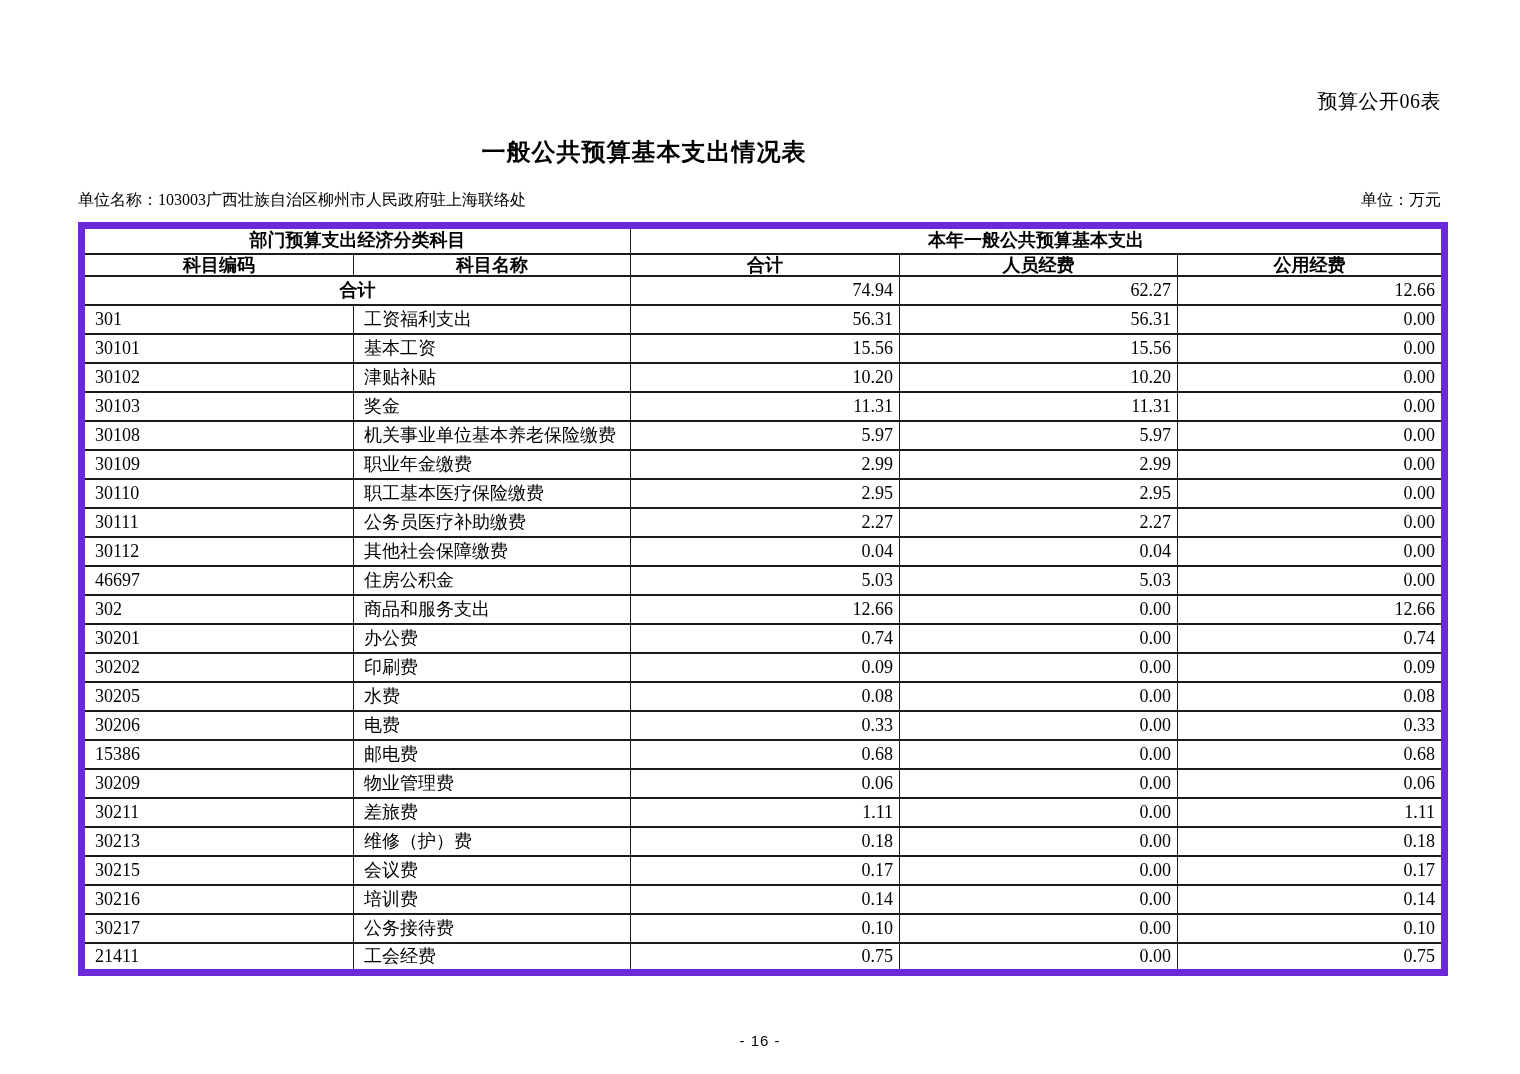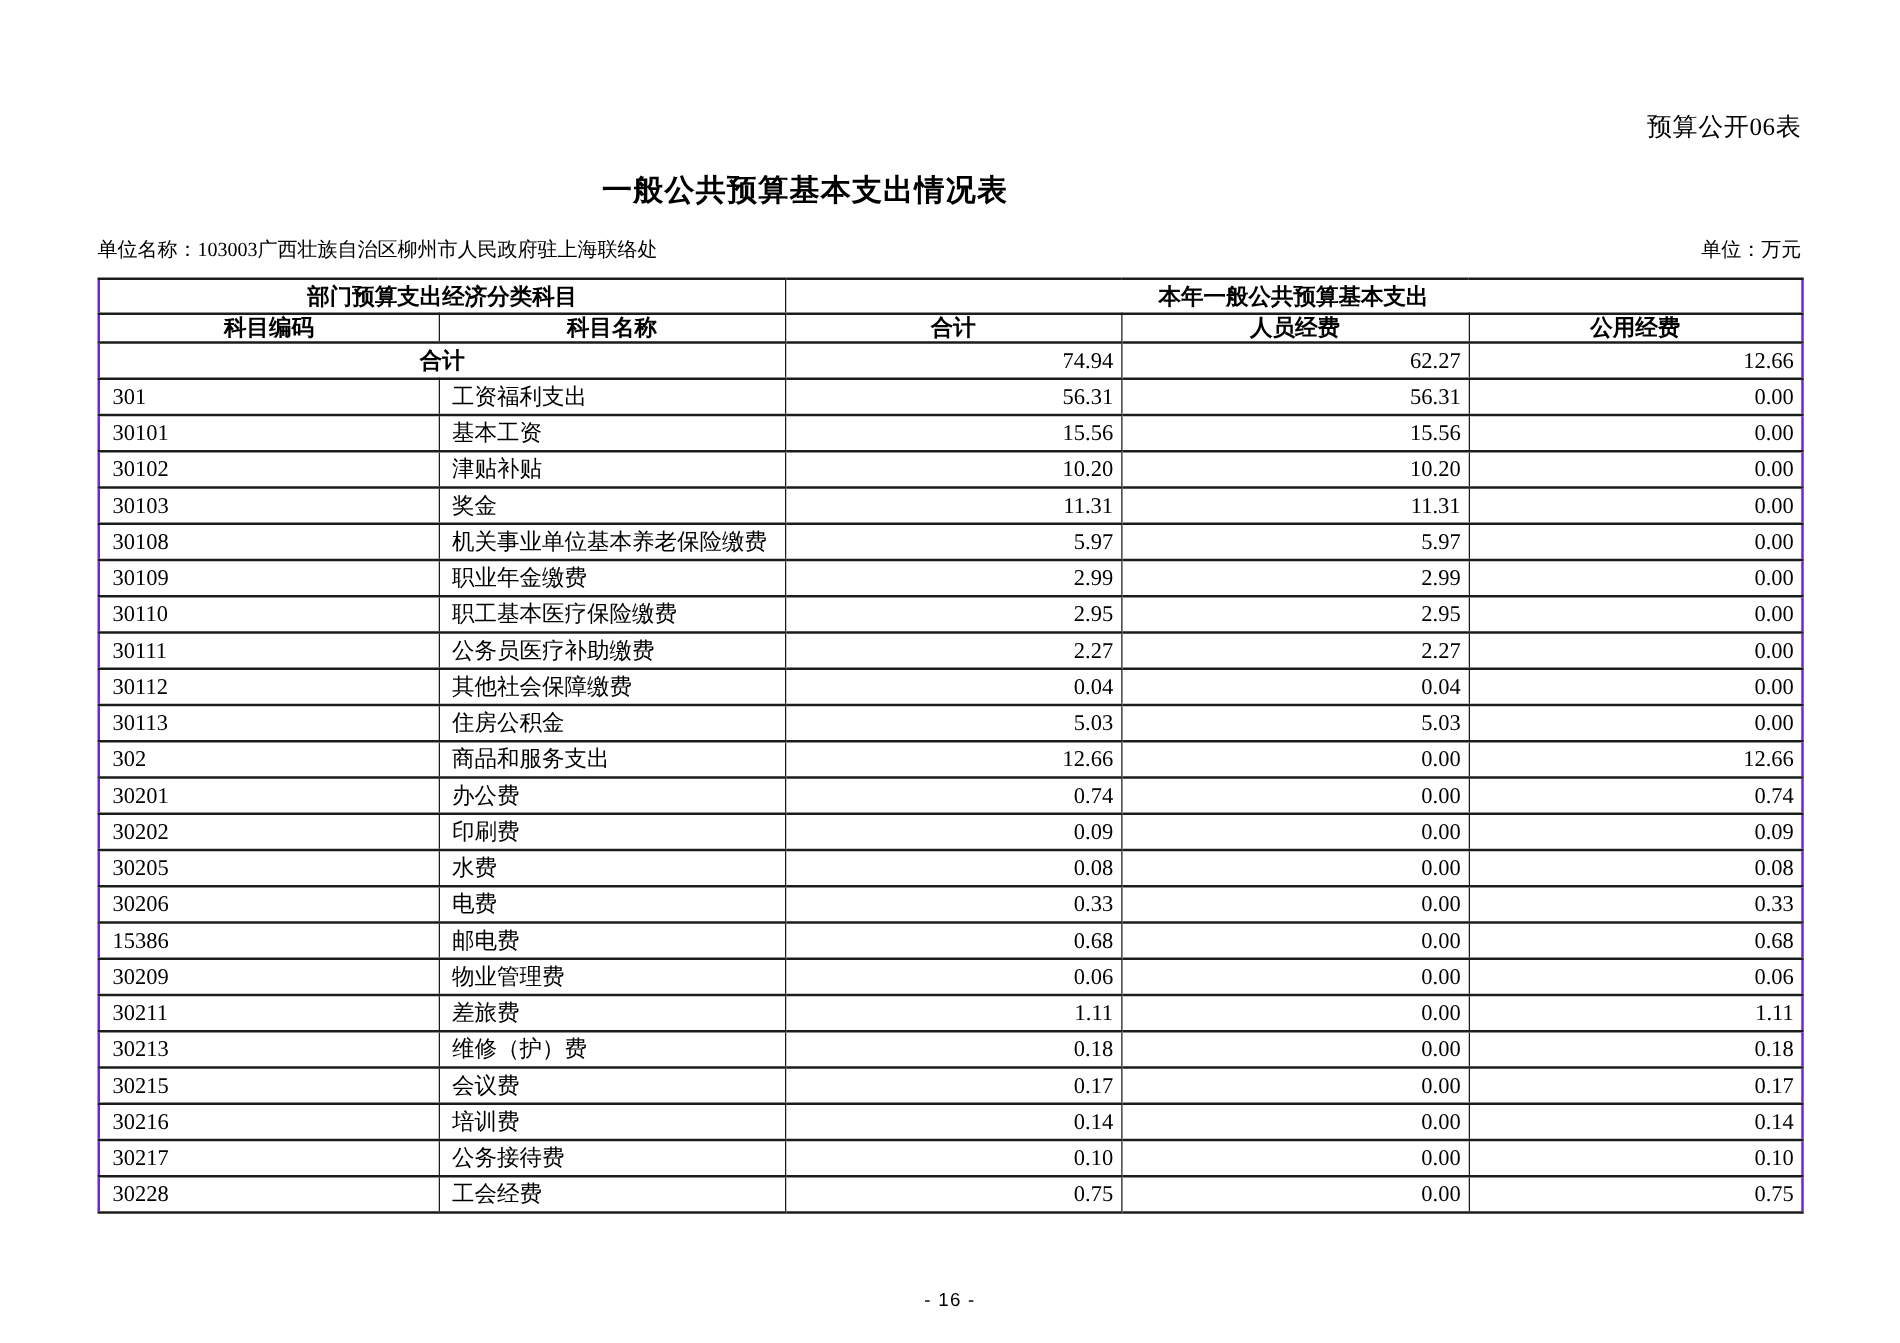--- a/index.html
+++ b/index.html
@@ -20,21 +20,21 @@
     letter-spacing:1px;
   }
   .meta-row {
     position:absolute; top:190px; left:78px; width:1363px;
     display:flex; justify-content:space-between; align-items:flex-end;
     font-size:16px;
   }
   table.budget {
     position:absolute; top:222px; left:78px; width:1363px;
     border-collapse:collapse; table-layout:fixed;
-    border:2px solid #6d28d9;
+    border:7px solid #6d28d9;
   }
   table.budget col.c-code  { width:272px; }
   table.budget col.c-name  { width:277px; }
   table.budget col.c-total { width:269px; }
   table.budget col.c-pers  { width:278px; }
   table.budget col.c-pub   { width:267px; }
   table.budget th, table.budget td {
     border-left:1.5px solid #1c1c1c; border-right:1.5px solid #1c1c1c;
     border-top:2px solid #1c1c1c; border-bottom:2px solid #1c1c1c;
     font-size:18px; line-height:1.15; vertical-align:middle;
@@ -158,21 +158,21 @@
         <td class="cell-num">0.00</td>
       </tr>
       <tr>
         <td class="cell-code">30112</td>
         <td class="cell-name">其他社会保障缴费</td>
         <td class="cell-num">0.04</td>
         <td class="cell-num">0.04</td>
         <td class="cell-num">0.00</td>
       </tr>
       <tr>
-        <td class="cell-code">30113</td>
+        <td class="cell-code">46697</td>
         <td class="cell-name">住房公积金</td>
         <td class="cell-num">5.03</td>
         <td class="cell-num">5.03</td>
         <td class="cell-num">0.00</td>
       </tr>
       <tr>
         <td class="cell-code">302</td>
         <td class="cell-name">商品和服务支出</td>
         <td class="cell-num">12.66</td>
         <td class="cell-num">0.00</td>
@@ -249,21 +249,21 @@
         <td class="cell-num">0.14</td>
       </tr>
       <tr>
         <td class="cell-code">30217</td>
         <td class="cell-name">公务接待费</td>
         <td class="cell-num">0.10</td>
         <td class="cell-num">0.00</td>
         <td class="cell-num">0.10</td>
       </tr>
       <tr>
-        <td class="cell-code">30228</td>
+        <td class="cell-code">21411</td>
         <td class="cell-name">工会经费</td>
         <td class="cell-num">0.75</td>
         <td class="cell-num">0.00</td>
         <td class="cell-num">0.75</td>
       </tr>
     </tbody>
 </table>
 
 <div class="page-number">- 16 -</div>
 

